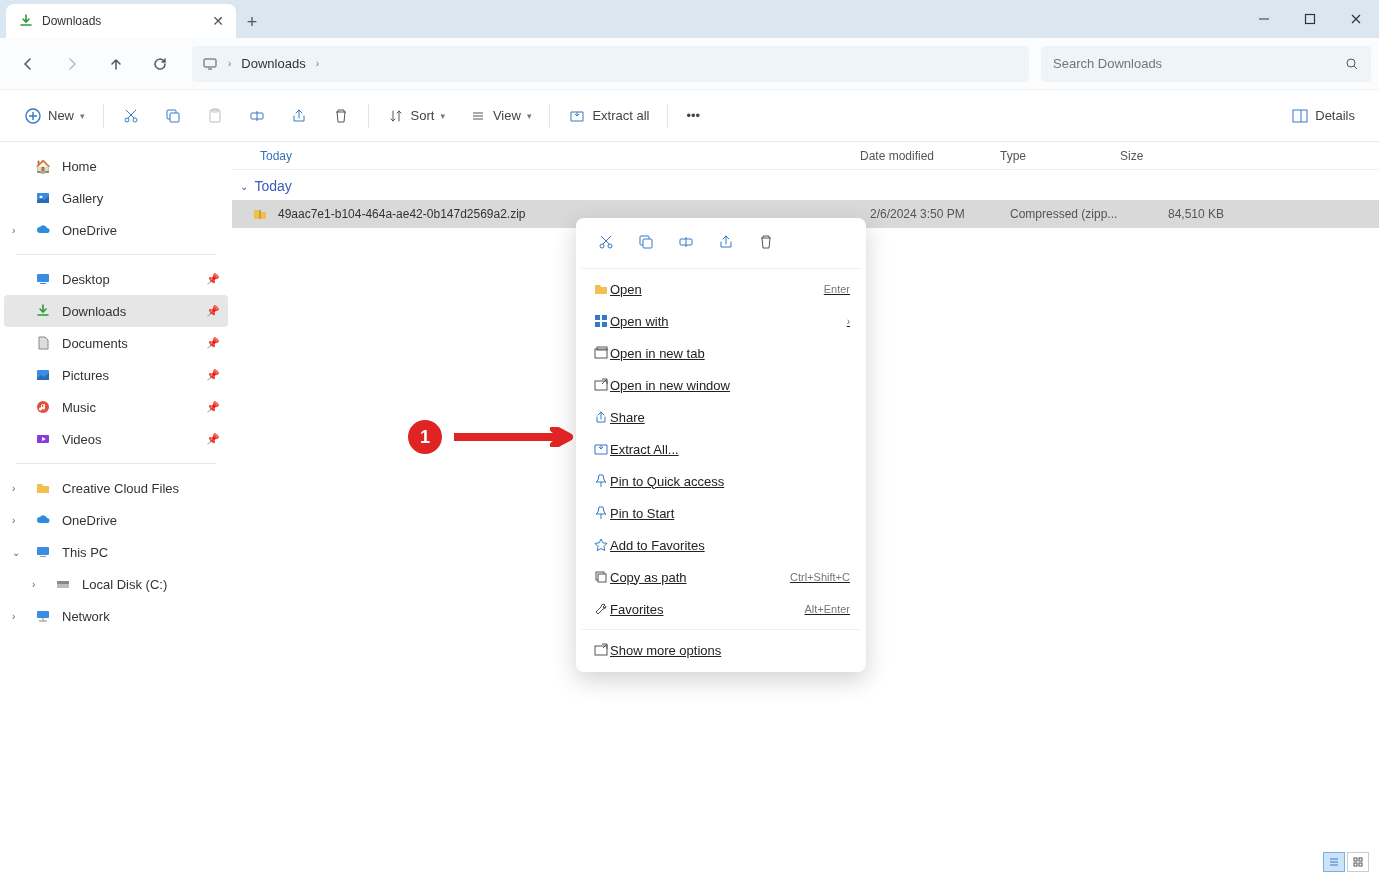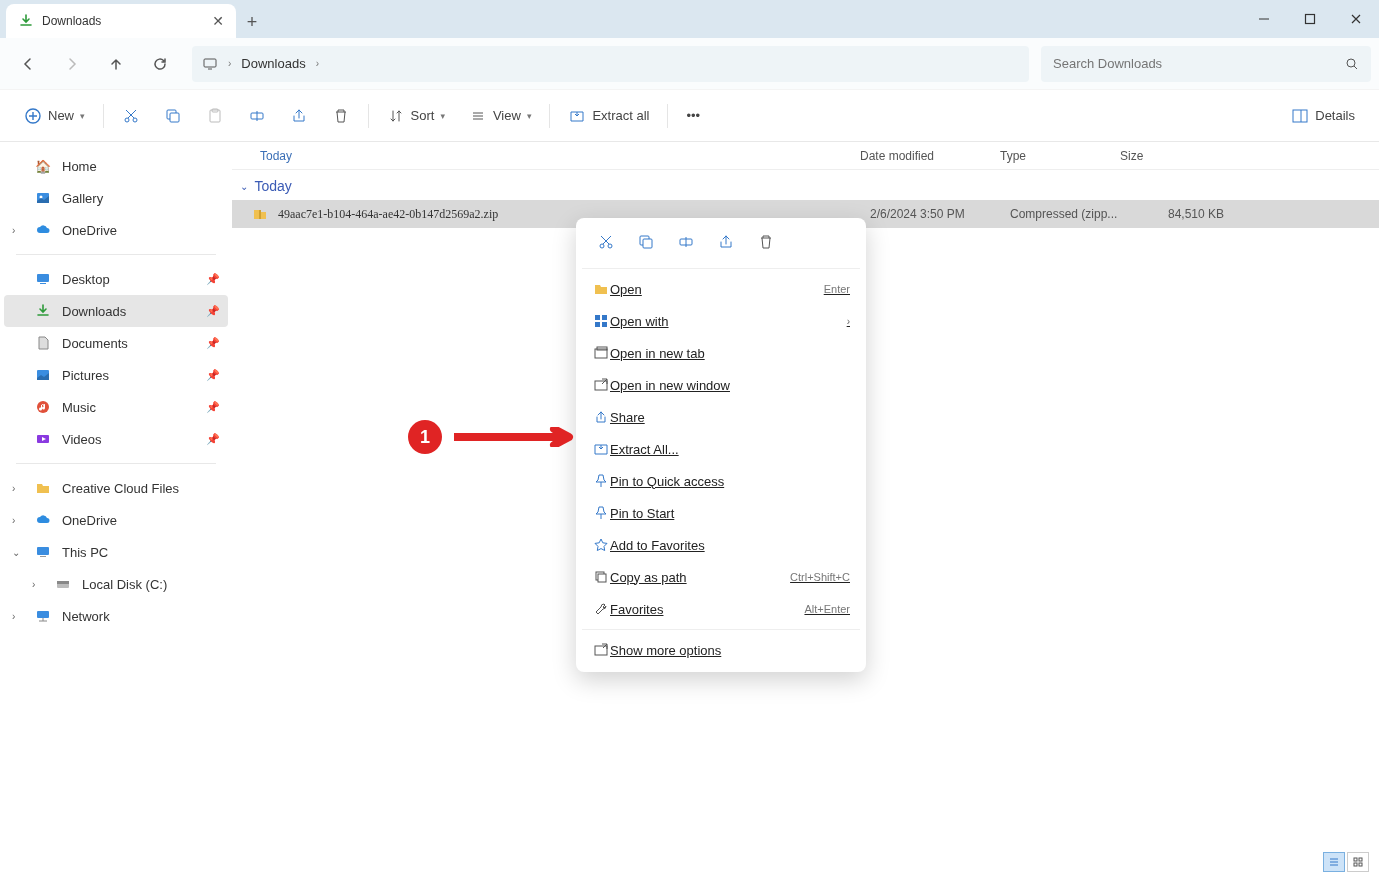--- a/index.html
+++ b/index.html
@@ -47,21 +47,21 @@
 .main { flex: 1; position: relative; }
 .col-headers { height: 28px; display: flex; align-items: center; border-bottom: 1px solid #eee; font-size: 12px; color: #555; padding-left: 28px; }
 .col-name { width: 600px; color: #3b6fb6; }
 .col-date { width: 140px; }
 .col-type { width: 120px; }
 .col-size { width: 80px; }
 .group-header { display: flex; align-items: center; gap: 6px; padding: 8px 0 6px 8px; font-size: 14px; color: #3b5bb5; }
 .group-chev { font-size: 10px; }
 .file-row { height: 28px; display: flex; align-items: center; padding-left: 20px; background: #d9d9d9; font-size: 12px; color: #333; }
 .file-ic { width: 18px; margin-right: 8px; }
-.file-name { width: 592px; font-family: Liberation Serif, serif; }
+.file-name { width: 592px; }
 .file-date { width: 140px; color: #555; }
 .file-type { width: 134px; color: #555; }
 .file-size { width: 80px; color: #555; text-align: right; }
 
 
 .context-menu { position: absolute; left: 576px; top: 218px; width: 290px; background: #fff; border-radius: 8px; box-shadow: 0 8px 24px rgba(0,0,0,0.18); padding: 6px; z-index: 100; }
 .ctx-iconrow { display: flex; gap: 4px; padding: 4px 6px 8px 6px; }
 .ctx-iconbtn { width: 36px; height: 28px; display: flex; align-items: center; justify-content: center; border-radius: 4px; }
 .ctx-sep { height: 1px; background: #eee; margin: 4px 0; }
 .ctx-item { height: 32px; display: flex; align-items: center; padding: 0 10px; font-size: 13px; color: #222; border-radius: 4px; text-decoration: underline; }

